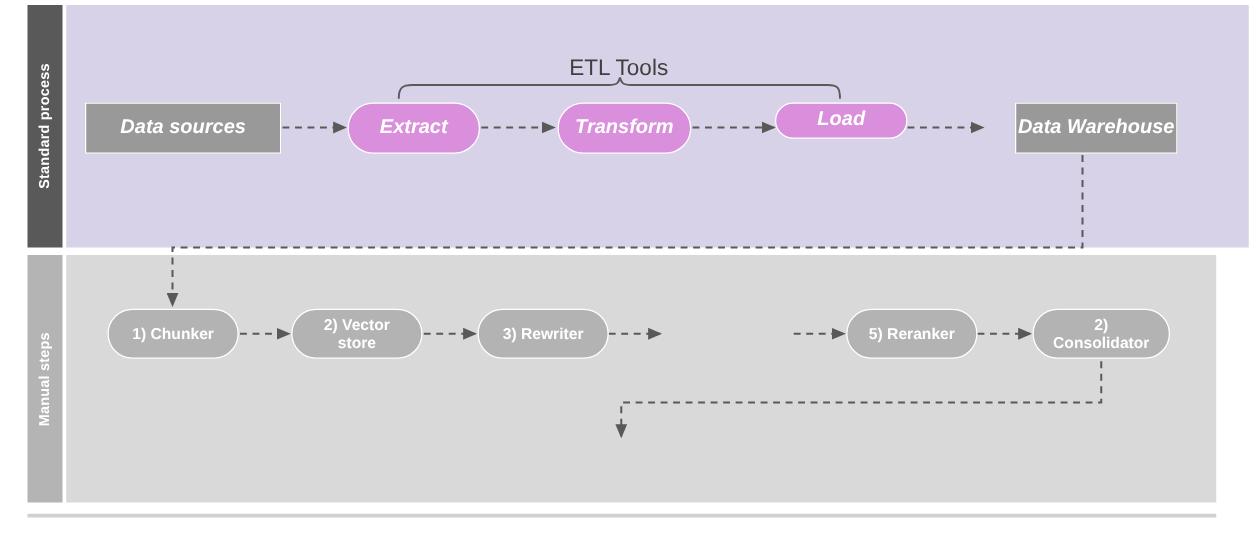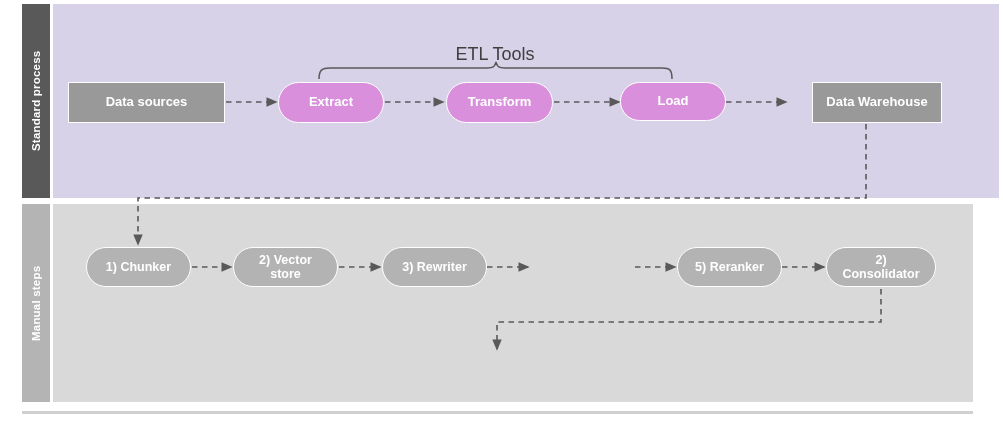--- a/index.html
+++ b/index.html
@@ -61,21 +61,21 @@
     line-height: 1.15;
     border: 1px solid #ffffff;
   }
   .node.rect     { border-radius: 0; }
   .node.pill     { border-radius: 999px; }
   .node.gray     { background: #999999; }
   .node.purple   { background: #d98fdb; }
   .node.graypill { background: #b3b3b3; }
   .node.yellow   { background: #ffd966; }
 
-  .fs13 { font-size: 13px; }
+  .fs13 { font-size: 16px; font-style: italic; }
   .fs12 { font-size: 12.5px; }
 
   
   #wires {
     position: absolute;
     left: 0; top: 0;
     width: 1003px; height: 430px;
     pointer-events: none;
   }
 
@@ -139,21 +139,21 @@
   </svg>
 
   <div id="etl-label">ETL Tools</div>
 
   <div class="node rect gray fs13" style="left:68px; top:82px; width:157px; height:41px;">Data sources</div>
 
   <div class="node pill purple fs13" style="left:278px; top:82px; width:106px; height:41px;">Extract</div>
 
   <div class="node pill purple fs13" style="left:446px; top:82px; width:107px; height:41px;">Transform</div>
 
-  <div class="node pill purple fs13" style="left:620px; top:82px; width:106px; height:39px;">Load</div>
+  <div class="node pill purple fs13" style="left:620px; top:82px; width:106px; height:29px;">Load</div>
 
   <div class="node rect gray fs13" style="left:812px; top:82px; width:130px; height:41px;">Data Warehouse</div>
 
   <div class="node pill graypill fs12" style="left:86px; top:247px; width:105px; height:40px;">1) Chunker</div>
 
   <div class="node pill graypill fs12" style="left:233px; top:247px; width:105px; height:40px; padding:12px 14px;">2) Vector store</div>
 
   <div class="node pill graypill fs12" style="left:382px; top:247px; width:105px; height:40px;">3) Rewriter</div>
 
 

